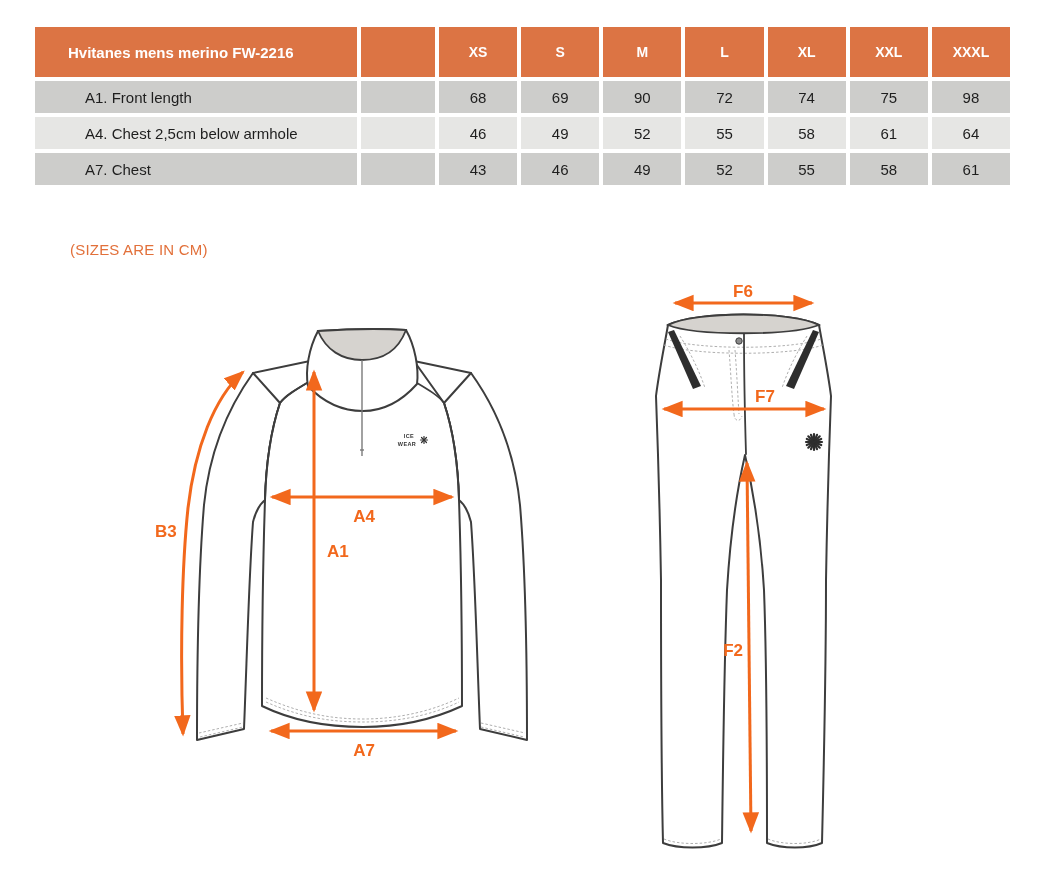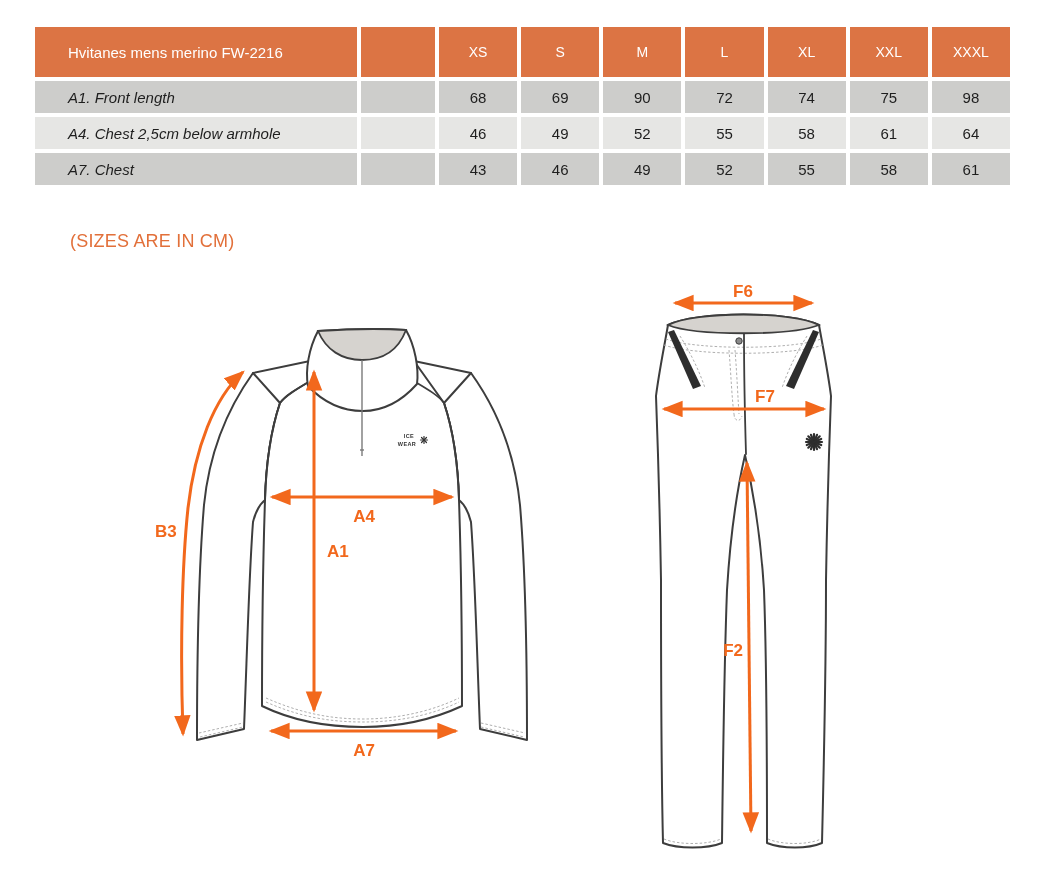--- a/index.html
+++ b/index.html
@@ -12,27 +12,27 @@
   *{margin:0;padding:0;box-sizing:border-box;}
   html,body{background:#ffffff;}
   body{
     width:1040px;height:894px;position:relative;overflow:hidden;
     font-family:"Liberation Sans","DejaVu Sans",sans-serif;
   }
   
   .size-table-wrap{position:absolute;left:31px;top:23px;width:983px;}
   table{width:100%;border-collapse:separate;border-spacing:4px;table-layout:fixed;}
   th,td{height:32px;font-size:15px;color:#1e1e1e;text-align:center;vertical-align:middle;overflow:hidden;white-space:nowrap;}
-  tr.head th{height:50px;background:var(--orange);color:#ffffff;font-size:14px;font-weight:400;}
+  tr.head th{height:50px;background:var(--orange);color:#ffffff;font-size:14px;font-weight:700;}
   tr.head th.label-col{text-align:left;padding-left:33px;font-size:15px;}
-  td.label-col{text-align:left;padding-left:33px;font-style:italic;}
+  td.label-col{text-align:left;padding-left:50px;}
   tr.dark td{background:var(--rowdark);}
   tr.light td{background:var(--rowlight);}
   
-  .sizes-note{position:absolute;left:70px;top:231px;font-size:18px;color:var(--note);letter-spacing:.2px;}
+  .sizes-note{position:absolute;left:70px;top:241px;font-size:15px;color:var(--note);letter-spacing:.2px;}
   
   .diagram-svg{position:absolute;left:0;top:0;width:1040px;height:894px;}
   .outline{fill:#ffffff;stroke:#3D3D3D;stroke-width:2;stroke-linejoin:round;}
   .seam{fill:none;stroke:#3D3D3D;stroke-width:1.8;stroke-linecap:round;}
   .greyfill{fill:#D6D3CF;stroke:#3D3D3D;stroke-width:1.8;}
   .stitch{fill:none;stroke:#AFAFAF;stroke-width:1;stroke-dasharray:2.5 2;}
   .thinline{fill:none;stroke:#7a7a7a;stroke-width:1.4;}
   .darkwedge{fill:#2E2E2E;stroke:none;}
   .arrow{fill:none;stroke:var(--arrow);stroke-width:3;}
   .ahead{fill:var(--arrow);}

